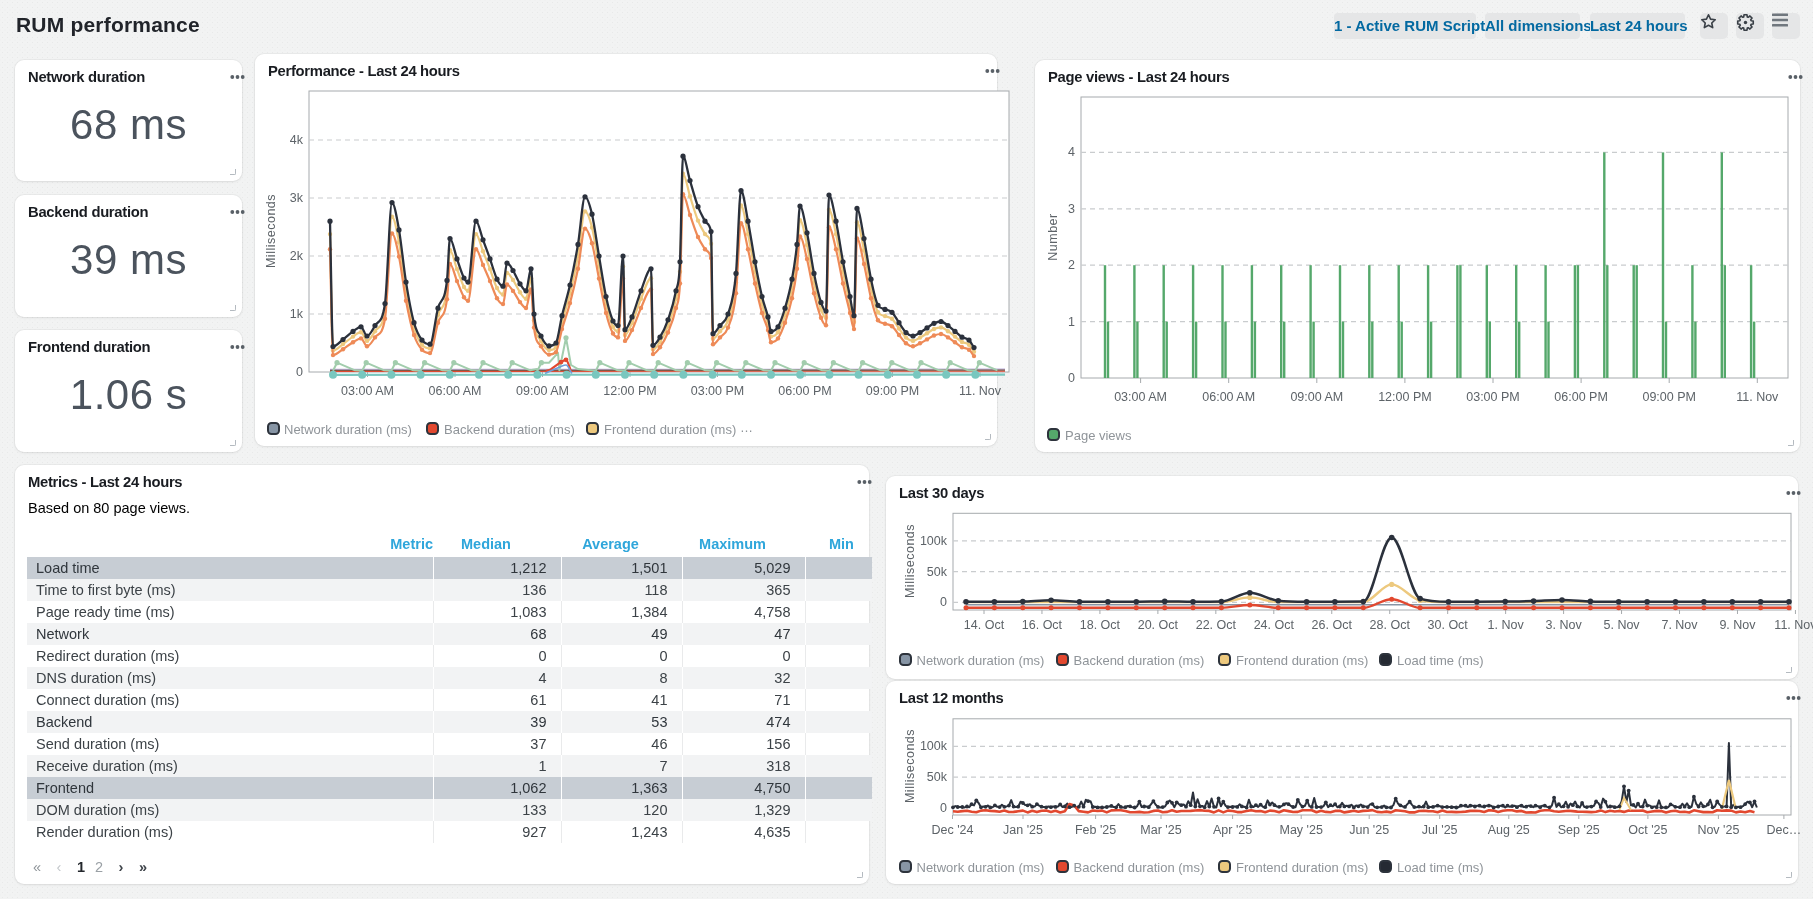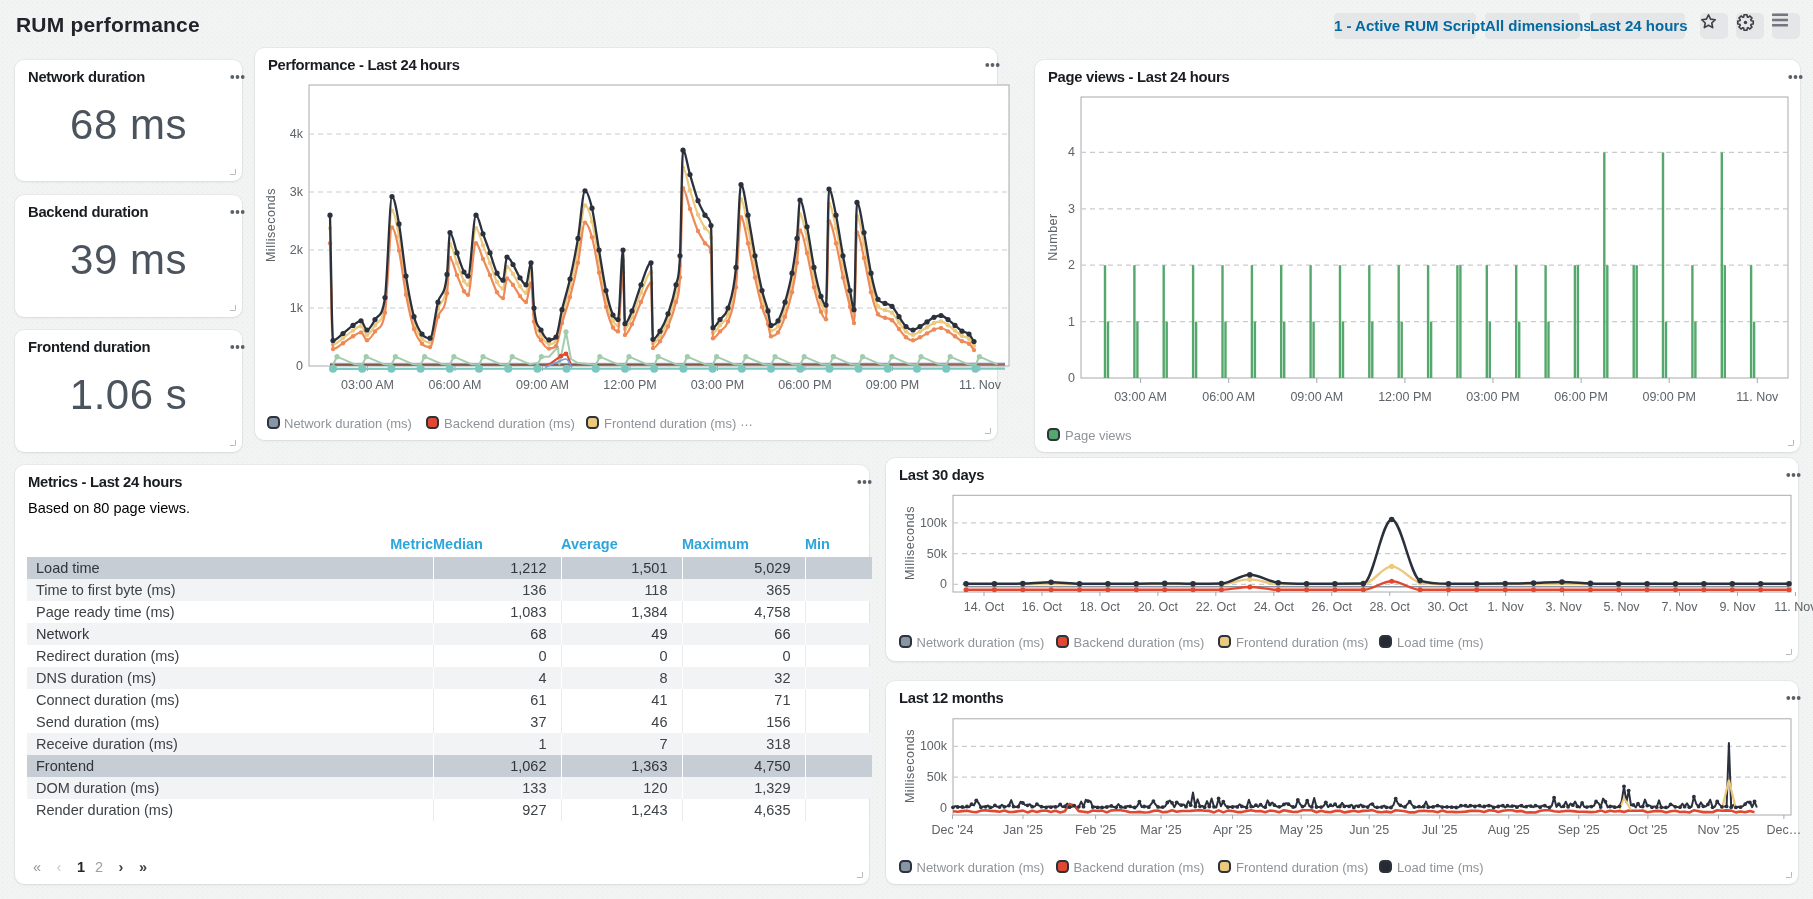--- a/index.html
+++ b/index.html
@@ -10,21 +10,21 @@
 .kpival{position:absolute;left:0;right:0;top:41px;text-align:center;font-size:42px;color:#4b535d;letter-spacing:0.5px}
 h1{position:absolute;left:16px;top:13px;font-size:21px;color:#21242a;letter-spacing:0.2px}
 .btn{position:absolute;top:13px;height:25.5px;background:#e5e6e7;border-radius:4px;font-size:15px;font-weight:bold;color:#0369a1;text-align:left;line-height:25.5px;white-space:nowrap}
 .ibtn{position:absolute;top:13px;width:28px;height:25.5px;background:#e5e6e7;border-radius:5px;display:flex;align-items:center;justify-content:center}
 .sw{position:absolute;width:13px;height:13px;border:2.4px solid #2d333c;border-radius:4.5px}
 .lt{position:absolute;font-size:13px;color:#8f9499;white-space:nowrap}
 svg{position:absolute;left:0;top:0;overflow:visible}
 svg text{font-family:"Liberation Sans",sans-serif}
 .tblwrap{position:absolute;left:12px;top:66px;width:845px;overflow:hidden}
 .mtable{border-collapse:collapse;table-layout:fixed;width:873px;font-size:14.5px;color:#3c4247}
-.mtable th{color:#2fa6db;font-weight:bold;text-align:left;height:26px;padding:0 22px 0 0;font-size:14.5px}
+.mtable th{color:#2fa6db;font-weight:bold;text-align:center;height:26px;padding:0 22px 0 0;font-size:14.5px}
 .mtable th.c0{text-align:right;padding:0 0 0 9px}
 .mtable td{height:22px;text-align:right;padding:0 14px 0 0;border-left:1px solid #e9eaeb}
 .mtable td.c0{text-align:left;padding:0 0 0 9px;border-left:none}
 .mtable .c0{width:406px}.mtable .c1{width:128px}.mtable .c2{width:121px}.mtable .c3{width:123px}.mtable .c4{width:95px}
 tr.alt td{background:#f2f3f4}
 tr.alt td{border-left-color:#fff}
 tr.hl td{background:#c7cdd4;border-left-color:#fff}
 tr.b td{font-weight:normal;color:#30363c}
 .pgn{position:absolute;left:14px;top:394px;font-size:14.5px;color:#9aa0a5}
 .pgn span{display:inline-block;text-align:center}
@@ -82,21 +82,21 @@
       <svg width="15" height="6" viewBox="0 0 15 6">
         <circle cx="2.3" cy="3" r="1.9" fill="#596067"></circle>
         <circle cx="7.5" cy="3" r="1.9" fill="#596067"></circle>
         <circle cx="12.7" cy="3" r="1.9" fill="#596067"></circle>
       </svg>
     </div>
   <div class="kpival">1.06 s</div>
     <div class="rsz"></div>
 </div>
 
-<div class="card" style="left:255px;top:48px;width:742px;height:392px">
+<div class="card" style="left:255px;top:54px;width:742px;height:392px">
   <div class="ctitle">Performance - Last 24 hours</div>
     <div class="menu">
       <svg width="15" height="6" viewBox="0 0 15 6">
         <circle cx="2.3" cy="3" r="1.9" fill="#596067"></circle>
         <circle cx="7.5" cy="3" r="1.9" fill="#596067"></circle>
         <circle cx="12.7" cy="3" r="1.9" fill="#596067"></circle>
       </svg>
     </div>
   <svg width="766" height="392">
       <rect x="54" y="37" width="700" height="281" fill="#fff" stroke="#a6aaad" stroke-width="1"></rect>
@@ -624,21 +624,21 @@
             <td class="c0">Page ready time (ms)</td>
             <td class="c1">1,083</td>
             <td class="c2">1,384</td>
             <td class="c3">4,758</td>
             <td class="c4"></td>
           </tr>
           <tr class="alt b">
             <td class="c0">Network</td>
             <td class="c1">68</td>
             <td class="c2">49</td>
-            <td class="c3">66</td>
+            <td class="c3">47</td>
             <td class="c4"></td>
           </tr>
           <tr class="">
             <td class="c0">Redirect duration (ms)</td>
             <td class="c1">0</td>
             <td class="c2">0</td>
             <td class="c3">0</td>
             <td class="c4"></td>
           </tr>
           <tr class="alt">
@@ -646,20 +646,27 @@
             <td class="c1">4</td>
             <td class="c2">8</td>
             <td class="c3">32</td>
             <td class="c4"></td>
           </tr>
           <tr class="">
             <td class="c0">Connect duration (ms)</td>
             <td class="c1">61</td>
             <td class="c2">41</td>
             <td class="c3">71</td>
+            <td class="c4"></td>
+          </tr>
+          <tr class="alt b">
+            <td class="c0">Backend</td>
+            <td class="c1">39</td>
+            <td class="c2">53</td>
+            <td class="c3">474</td>
             <td class="c4"></td>
           </tr>
           <tr class="">
             <td class="c0">Send duration (ms)</td>
             <td class="c1">37</td>
             <td class="c2">46</td>
             <td class="c3">156</td>
             <td class="c4"></td>
           </tr>
           <tr class="alt">
@@ -690,21 +697,21 @@
             <td class="c3">4,635</td>
             <td class="c4"></td>
           </tr>
         </tbody>
       </table>
     </div>
   <div class="pgn"><span style="width:16px;color:#8e9499">«</span><span style="width:16px;margin-left:6px;color:#c2c6ca">‹</span><span style="width:16px;margin-left:6px;color:#23272c;font-weight:bold">1</span><span style="width:16px;margin-left:2px">2</span><span style="width:16px;margin-left:6px;color:#3f444a;font-weight:bold">›</span><span style="width:16px;margin-left:6px;color:#3f444a;font-weight:bold">»</span></div>
   <div class="rsz"></div>
 </div>
 
-<div class="card" style="left:886px;top:458px;width:912px;height:203px">
+<div class="card" style="left:886px;top:476px;width:912px;height:203px">
   <div class="ctitle">Last 30 days</div>
     <div class="menu">
       <svg width="15" height="6" viewBox="0 0 15 6">
         <circle cx="2.3" cy="3" r="1.9" fill="#596067"></circle>
         <circle cx="7.5" cy="3" r="1.9" fill="#596067"></circle>
         <circle cx="12.7" cy="3" r="1.9" fill="#596067"></circle>
       </svg>
     </div>
   <svg width="912" height="203">
       <rect x="67" y="37.3" width="838" height="96.7" fill="#fff" stroke="#a6aaad" stroke-width="1"></rect>

